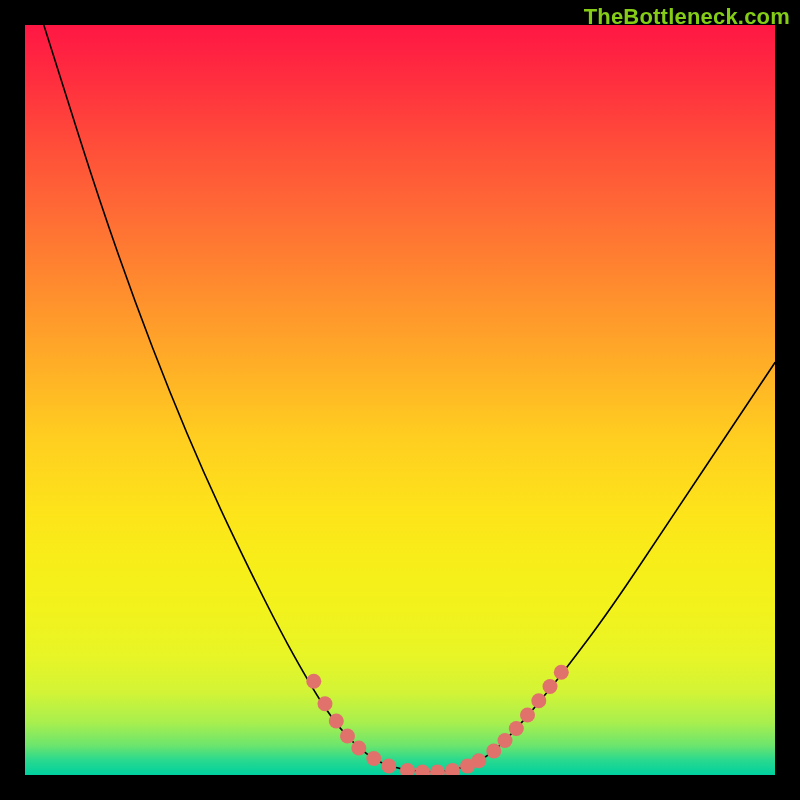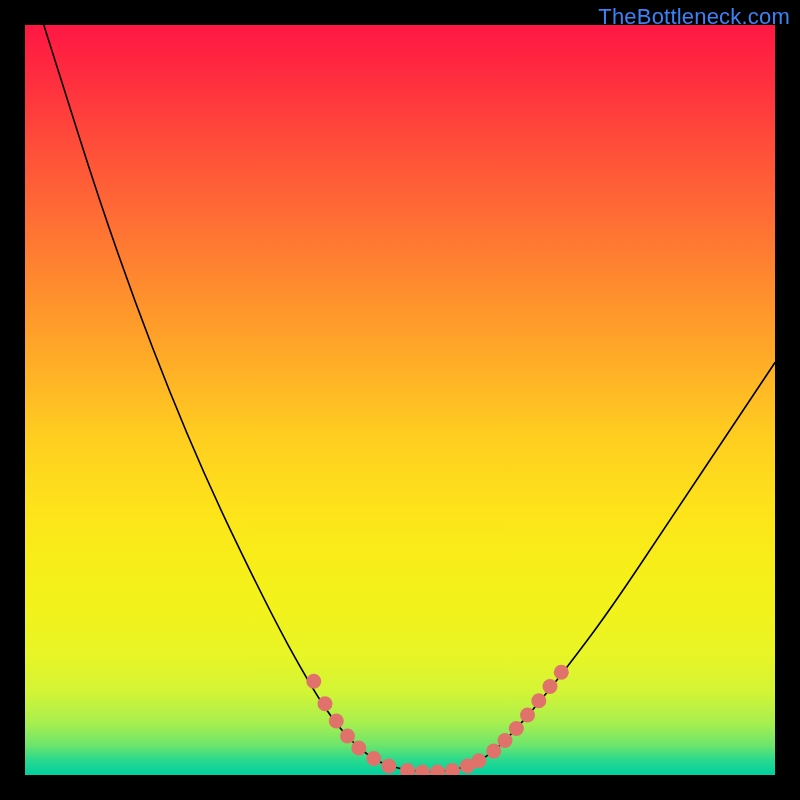--- a/index.html
+++ b/index.html
@@ -14,23 +14,23 @@
   .stage {
     position: relative;
     width: 800px;
     height: 800px;
     background: #000;
   }
   .watermark {
     position: absolute;
     top: 4px;
     right: 10px;
-    color: #3b82f6;
+    color: #84cc16;
     font-size: 22px;
-    font-weight: 400;
+    font-weight: 700;
     letter-spacing: 0.2px;
     z-index: 50;
     user-select: none;
   }
   .plot-area {
     position: absolute;
     left: 25px;
     top: 25px;
     width: 750px;
     height: 750px;

